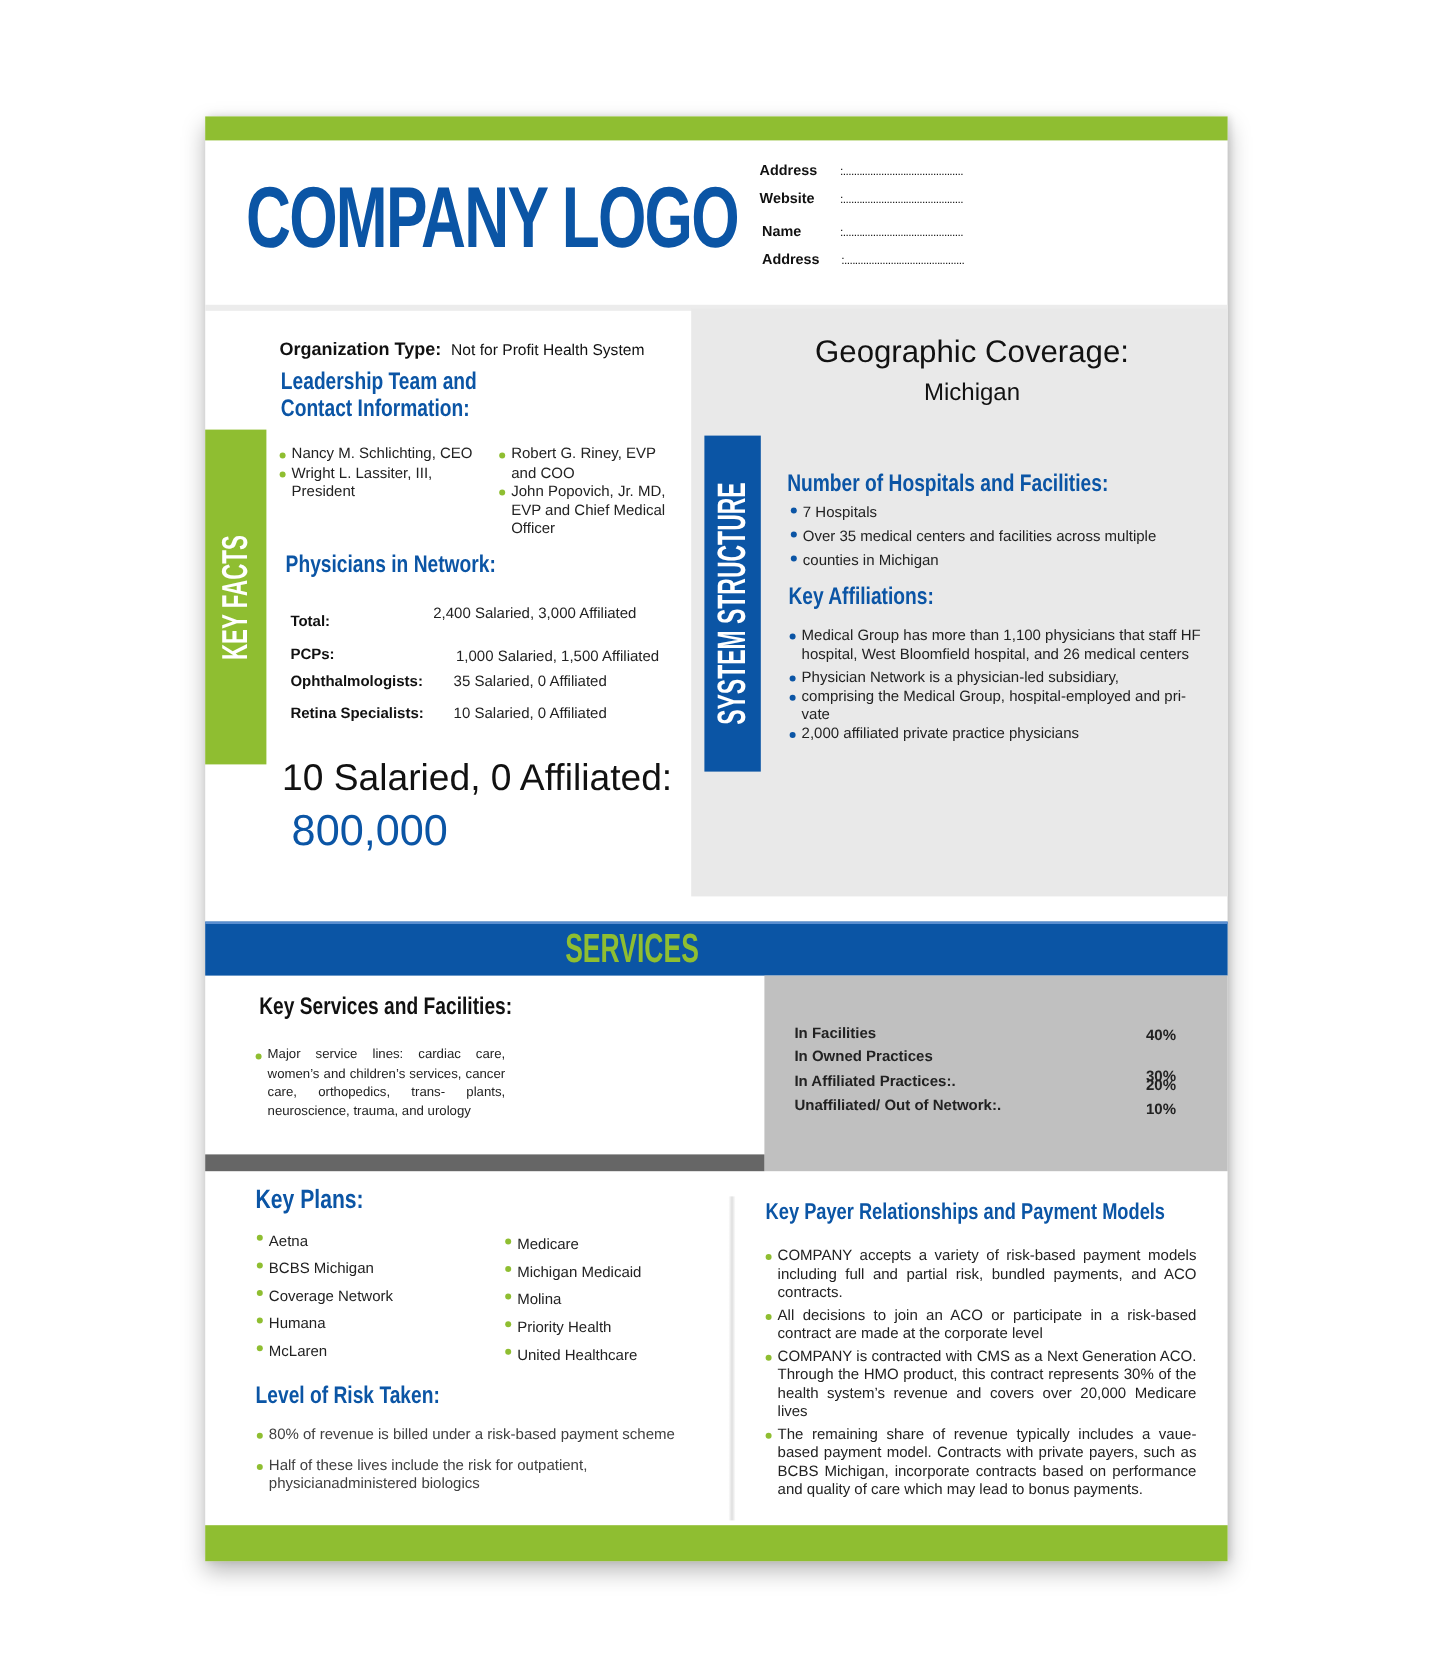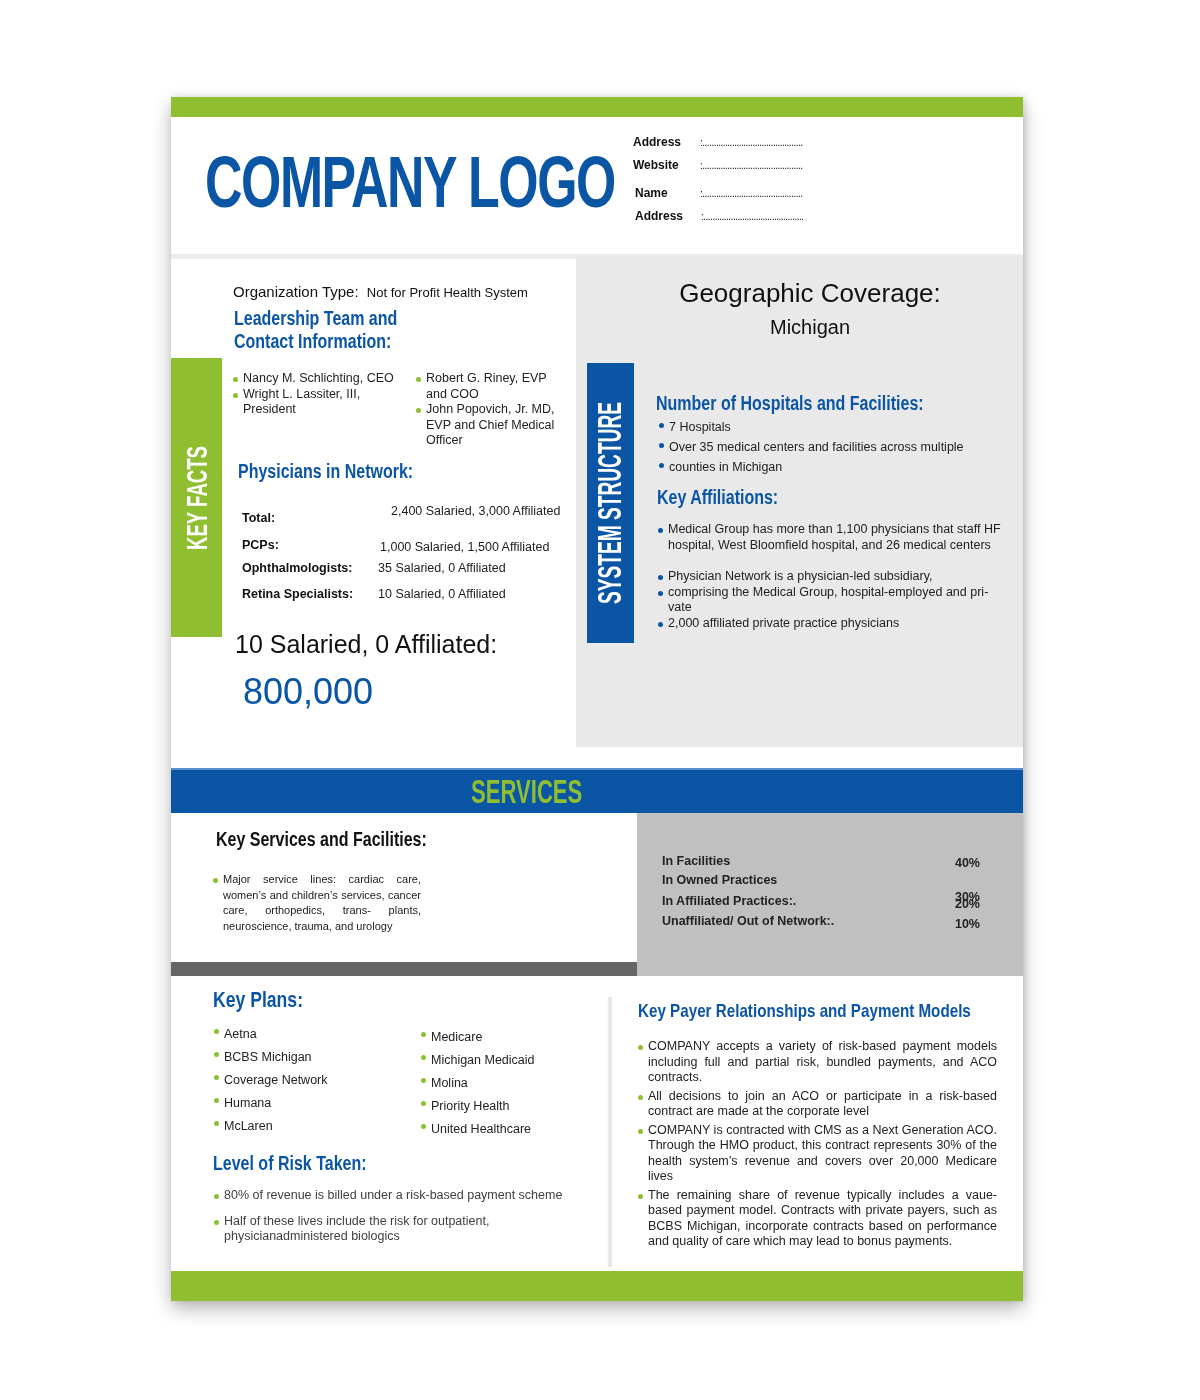--- a/index.html
+++ b/index.html
@@ -34,21 +34,21 @@
     left: 0; top: 261px; width: 51px; height: 279px; background: #8fbe31;
     display: flex; align-items: center; justify-content: center;
   }
   .vert-text {
     transform: rotate(-90deg); white-space: nowrap; color: #ffffff; font-weight: bold;
     letter-spacing: 0px;
   }
   .kf-tab .vert-text { font-size: 30px; transform: rotate(-90deg) scaleX(0.62); }
 
   .org-type { left: 62px; top: 186px; font-size: 15px; color: #111; white-space: nowrap; }
-  .org-type b { font-weight: normal; }
+  .org-type b { font-weight: bold; }
   .org-type span.v { font-size: 13px; margin-left: 4px; }
 
   .blue-h {
     color: #0b55a5; font-weight: bold; white-space: nowrap;
     transform: scaleX(0.8); transform-origin: left top;
   }
 
   .bullet-list { list-style: none; }
   .bullet-list li { position: relative; padding-left: 10px; }
   .bullet-list li::before {
@@ -57,21 +57,21 @@
   }
   .bullet-list.blue li::before { background: #0b55a5; }
 
   .leader-list { font-size: 12.5px; line-height: 15.5px; color: #222; }
 
   .phys-table { left: 71px; top: 408px; font-size: 12.5px; color: #222; }
   .phys-row { position: absolute; white-space: nowrap; }
   .phys-row .k { position: absolute; left: 0; font-weight: bold; color: #111; }
   .phys-row .v { position: absolute; }
 
-  .big-label { left: 64px; top: 533px; font-size: 25px; color: #111; white-space: nowrap; }
+  .big-label { left: 64px; top: 533px; font-size: 31px; color: #111; white-space: nowrap; }
   .big-number { left: 72px; top: 574px; font-size: 36px; color: #0b55a5; white-space: nowrap; }
 
   
   .ss-panel { left: 405px; top: 160px; width: 447px; height: 490px; background: #e9e9e9; }
   .ss-tab {
     left: 416px; top: 266px; width: 47px; height: 280px; background: #0b55a5;
     display: flex; align-items: center; justify-content: center;
   }
   .ss-tab .vert-text { font-size: 33px; transform: rotate(-90deg) scaleX(0.58); }
 
@@ -160,21 +160,21 @@
   <ul class="abs bullet-list leader-list" style="left:245px; top:274px; width:150px;">
     <li style="padding-right:18px;">Robert G. Riney, EVP and COO</li>
     <li>John Popovich, Jr. MD, EVP and Chief Medical Officer</li>
   </ul>
 
   <div class="abs blue-h" style="left:67px; top:363px; font-size:20px;">Physicians in Network:</div>
 
   <div class="abs phys-table">
     <div class="phys-row" style="top:6px;">
       <span class="k" style="top:0;">Total:</span>
-      <span class="v" style="left:149px; top:-7px;text-align:center;">2,400 Salaried, 3,000 Affiliated</span>
+      <span class="v" style="left:119px; top:-7px;text-align:center;">2,400 Salaried, 3,000 Affiliated</span>
     </div>
     <div class="phys-row" style="top:33px;">
       <span class="k">PCPs:</span>
       <span class="v" style="left:138px; top:2px;">1,000 Salaried, 1,500 Affiliated</span>
     </div>
     <div class="phys-row" style="top:56px;">
       <span class="k">Ophthalmologists:</span>
       <span class="v" style="left:136px;">35 Salaried, 0 Affiliated</span>
     </div>
     <div class="phys-row" style="top:82px;">
@@ -196,21 +196,21 @@
   <div class="abs blue-h" style="left:485px; top:295px; font-size:20px;">Number of Hospitals and Facilities:</div>
   <ul class="abs bullet-list blue ss-list" style="left:488px; top:320px; width:350px;">
     <li>7 Hospitals</li>
     <li>Over 35 medical centers and facilities across multiple</li>
     <li>counties in Michigan</li>
   </ul>
 
   <div class="abs blue-h" style="left:486px; top:389px; font-size:20px;">Key Affiliations:</div>
   <ul class="abs bullet-list blue aff-list" style="left:487px; top:425px; width:350px;">
     <li>Medical Group has more than 1,100 physicians that staff HF hospital, West Bloomfield hospital, and 26 medical centers</li>
-    <li style="margin-top:16px;">Physician Network is a physician-led subsidiary,</li>
+    <li style="margin-top:4px;">Physician Network is a physician-led subsidiary,</li>
     <li>comprising the Medical Group, hospital-employed and pri- vate</li>
     <li>2,000 affiliated private practice physicians</li>
   </ul>
 
   <div class="abs services-bar"></div>
   <div class="abs services-title">
     <span>SERVICES</span>
   </div>
 
   <div class="abs gray-panel"></div>

